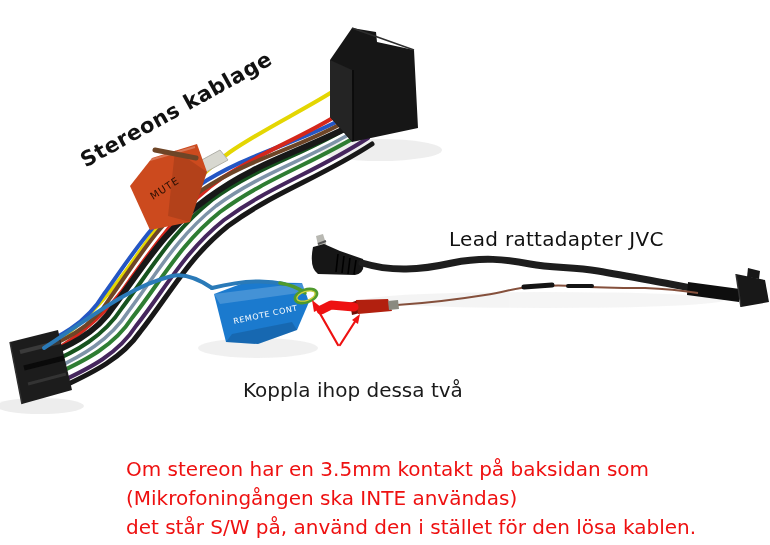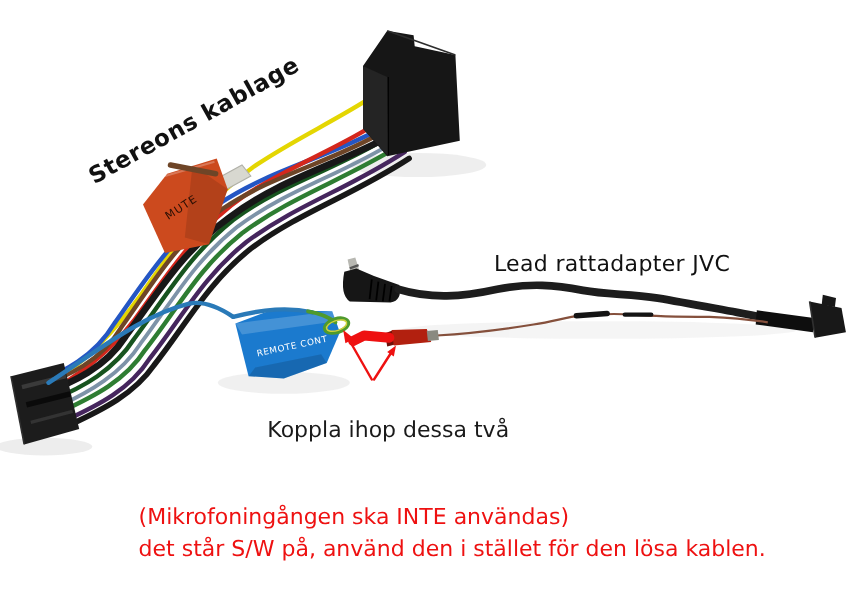--- a/index.html
+++ b/index.html
@@ -114,16 +114,17 @@
       <path stroke-width="2.2" d="M340,345 L356,320" stroke="#ee1111"></path>
       <polygon points="360,314 358,324 352,320" fill="#ee1111"></polygon>
     </g>
   </svg>
 
   <div class="caption caption-harness">Stereons kablage</div>
   <div class="caption caption-adapter">Lead rattadapter JVC</div>
   <div class="caption caption-connect">Koppla ihop dessa två</div>
 
   <div class="note">
+    <div>Om stereon har en 3.5mm kontakt på baksidan som</div>
     <div>(Mikrofoningången ska INTE användas)</div>
     <div>det står S/W på, använd den i stället för den lösa kablen.</div>
   </div>
 </div>
 
 </body></html>

